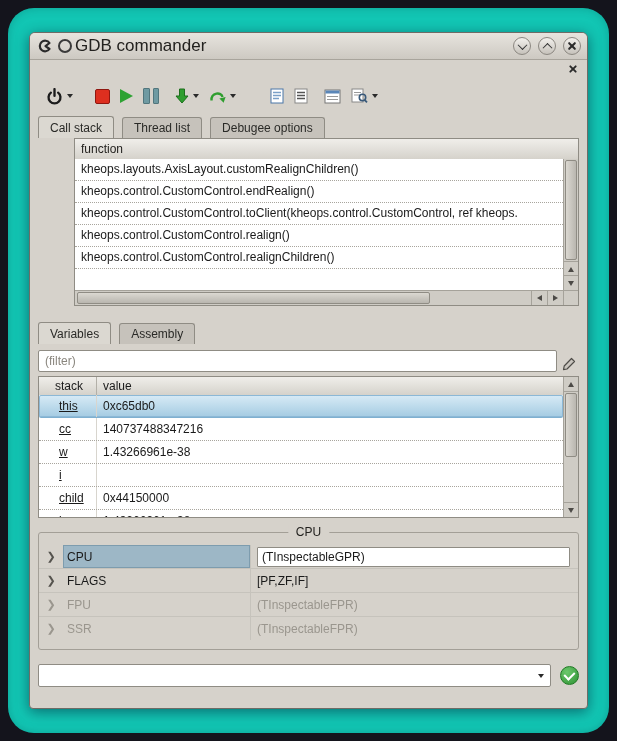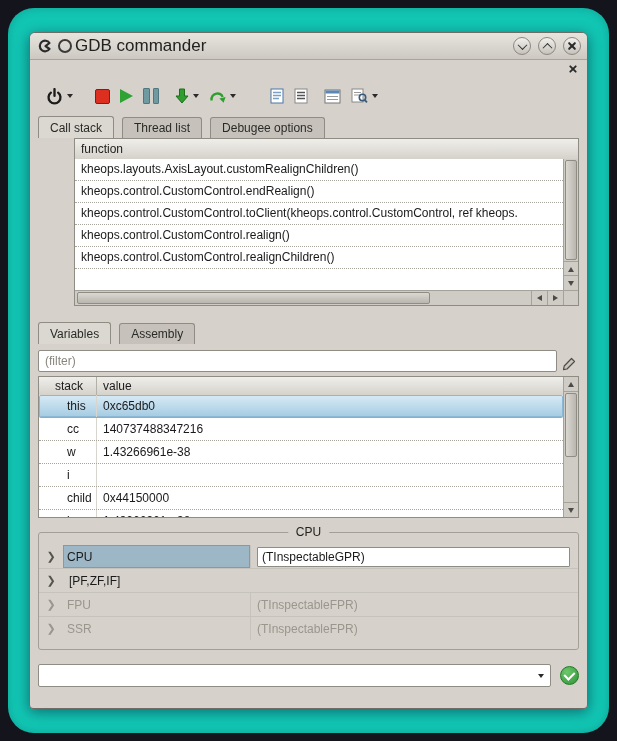--- a/index.html
+++ b/index.html
@@ -91,21 +91,21 @@
   }
   .filter-input::placeholder{color:#8a867e;}
   .filter-icon{width:22px;display:flex;align-items:center;justify-content:center;cursor:default;}
   
   .vars-panel{height:140px;flex:0 0 140px;}
   .vars-head{display:flex;height:18px;line-height:18px;background:linear-gradient(#f0eeea,#d5d2cb);border-bottom:1px solid #9b978f;}
   .vh-name{width:58px;padding-left:16px;border-right:1px solid #b3b0a8;box-sizing:border-box;}
   .vh-value{flex:1;padding-left:6px;}
   .vars-rows{position:absolute;top:18px;left:0;right:15px;bottom:0;background:#fff;overflow:hidden;}
   .var-row{display:flex;height:22px;line-height:22px;border-bottom:1px dotted #a8a59d;}
-  .vr-name{width:58px;padding-left:28px;border-right:1px solid #d8d5ce;box-sizing:border-box;white-space:nowrap;overflow:hidden;}
+  .vr-name{width:58px;padding-left:20px;border-right:1px solid #d8d5ce;box-sizing:border-box;white-space:nowrap;overflow:hidden;text-decoration:underline;}
   .vr-value{flex:1;padding-left:6px;white-space:nowrap;overflow:hidden;}
   .var-row.sel{background:linear-gradient(#d8ebf6,#a4cbe2);border-bottom:1px solid #7fb0d0;box-shadow:inset 0 0 0 1px #8cb8d6;border-radius:2px;}
   .vars-vscroll{top:0;}
   
   .cpu-group{margin:14px 8px 0;flex:0 0 118px;height:118px;border:1px solid #a39f97;border-radius:3px;position:relative;padding-top:12px;box-sizing:border-box;}
   .cpu-title{position:absolute;top:-8px;left:50%;transform:translateX(-50%);background:#d6d2cb;padding:0 8px;color:#23221f;}
   .cpu-row{display:flex;height:23px;align-items:center;border-bottom:1px solid #c6c3bc;}
   .cpu-row:last-child{border-bottom:none;}
   .cpu-arrow{width:24px;text-align:center;color:#55534e;font-size:11px;}
   .cpu-name{width:188px;padding-left:4px;border-right:1px solid #c6c3bc;box-sizing:border-box;height:100%;display:flex;align-items:center;}
@@ -333,20 +333,21 @@
 
       <div class="cpu-row">
         <span class="cpu-arrow">❯</span>
         <span class="cpu-name sel">CPU</span>
         <span class="cpu-value">
           <span class="cpu-editor">(TInspectableGPR)</span>
         </span>
       </div>
       <div class="cpu-row">
         <span class="cpu-arrow">❯</span>
+        <span class="cpu-name">FLAGS</span>
         <span class="cpu-value">[PF,ZF,IF]</span>
       </div>
       <div class="cpu-row disabled">
         <span class="cpu-arrow">❯</span>
         <span class="cpu-name">FPU</span>
         <span class="cpu-value">(TInspectableFPR)</span>
       </div>
       <div class="cpu-row disabled">
         <span class="cpu-arrow">❯</span>
         <span class="cpu-name">SSR</span>

